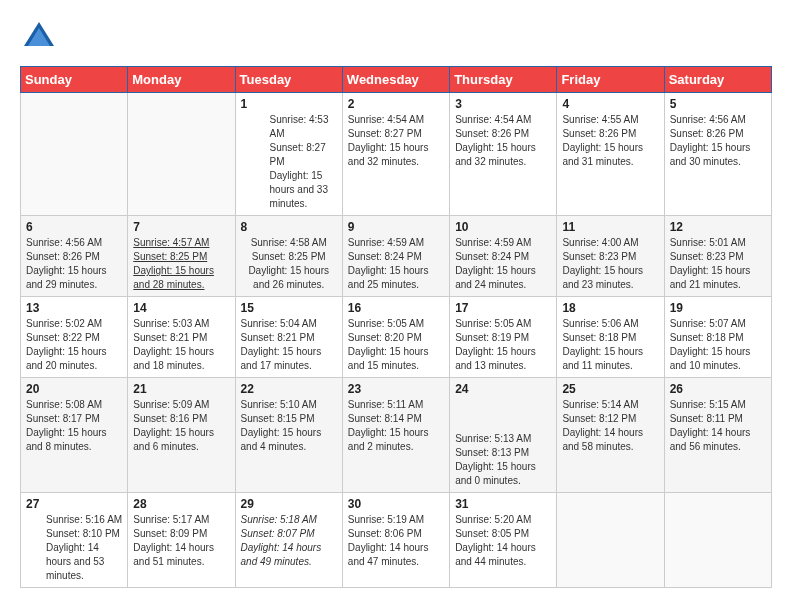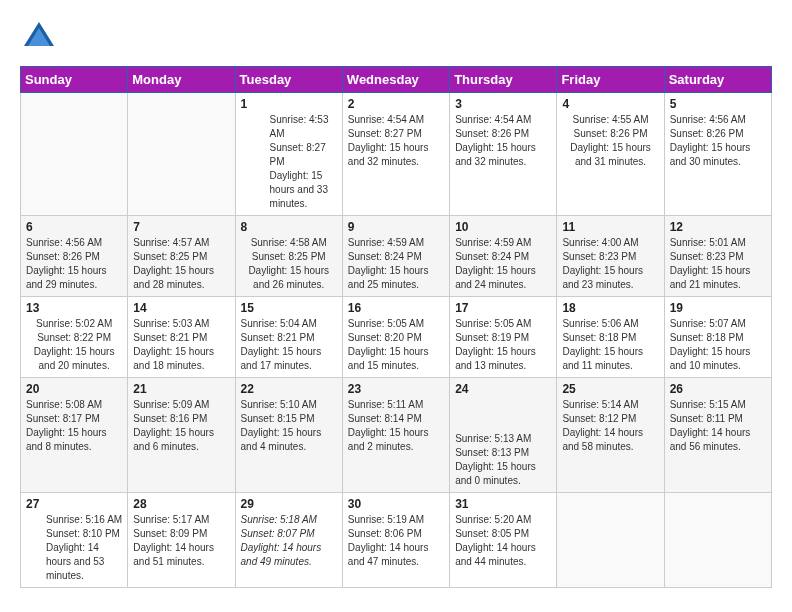--- a/index.html
+++ b/index.html
@@ -53,21 +53,21 @@
       font-size: 15px;
       font-weight: normal;
       color: #333;
     }
     table {
       width: 100%;
       border-collapse: collapse;
       table-layout: fixed;
     }
     thead th {
-      background: #a21caf;
+      background: #ef4444;
       color: #fff;
       font-size: 13px;
       font-weight: bold;
       padding: 5px 4px;
       text-align: left;
       border: 1px solid #2962a8;
     }
     tbody td {
       border: 1px solid #ccc;
       vertical-align: top;
@@ -145,41 +145,41 @@
 Daylight: 15 hours and 32 minutes.</div>
           </td>
           <td>
             <span class="day-num">3</span>
             <div class="cell-content" style="white-space: pre-line;">Sunrise: 4:54 AM
 Sunset: 8:26 PM
 Daylight: 15 hours and 32 minutes.</div>
           </td>
           <td>
             <span class="day-num">4</span>
-            <div class="cell-content" style="white-space: pre-line; text-align: center;">Sunrise: 4:55 AM
+            <div class="cell-content" style="white-space: pre-line;">Sunrise: 4:55 AM
 Sunset: 8:26 PM
 Daylight: 15 hours and 31 minutes.</div>
           </td>
           <td>
             <span class="day-num">5</span>
             <div class="cell-content" style="white-space: pre-line;">Sunrise: 4:56 AM
 Sunset: 8:26 PM
 Daylight: 15 hours and 30 minutes.</div>
           </td>
         </tr>
         <tr>
           <td>
             <span class="day-num">6</span>
             <div class="cell-content" style="white-space: pre-line;">Sunrise: 4:56 AM
 Sunset: 8:26 PM
 Daylight: 15 hours and 29 minutes.</div>
           </td>
           <td>
             <span class="day-num">7</span>
-            <div class="cell-content" style="white-space: pre-line;">Sunrise: 4:57 AM
+            <div class="cell-content" style="white-space: pre-line; text-decoration: underline;">Sunrise: 4:57 AM
 Sunset: 8:25 PM
 Daylight: 15 hours and 28 minutes.</div>
           </td>
           <td>
             <span class="day-num">8</span>
             <div class="cell-content" style="white-space: pre-line; text-align: center;">Sunrise: 4:58 AM
 Sunset: 8:25 PM
 Daylight: 15 hours and 26 minutes.</div>
           </td>
           <td>
@@ -203,21 +203,21 @@
           <td>
             <span class="day-num">12</span>
             <div class="cell-content" style="white-space: pre-line;">Sunrise: 5:01 AM
 Sunset: 8:23 PM
 Daylight: 15 hours and 21 minutes.</div>
           </td>
         </tr>
         <tr>
           <td>
             <span class="day-num">13</span>
-            <div class="cell-content" style="white-space: pre-line; text-align: center;">Sunrise: 5:02 AM
+            <div class="cell-content" style="white-space: pre-line;">Sunrise: 5:02 AM
 Sunset: 8:22 PM
 Daylight: 15 hours and 20 minutes.</div>
           </td>
           <td>
             <span class="day-num">14</span>
             <div class="cell-content" style="white-space: pre-line;">Sunrise: 5:03 AM
 Sunset: 8:21 PM
 Daylight: 15 hours and 18 minutes.</div>
           </td>
           <td>

